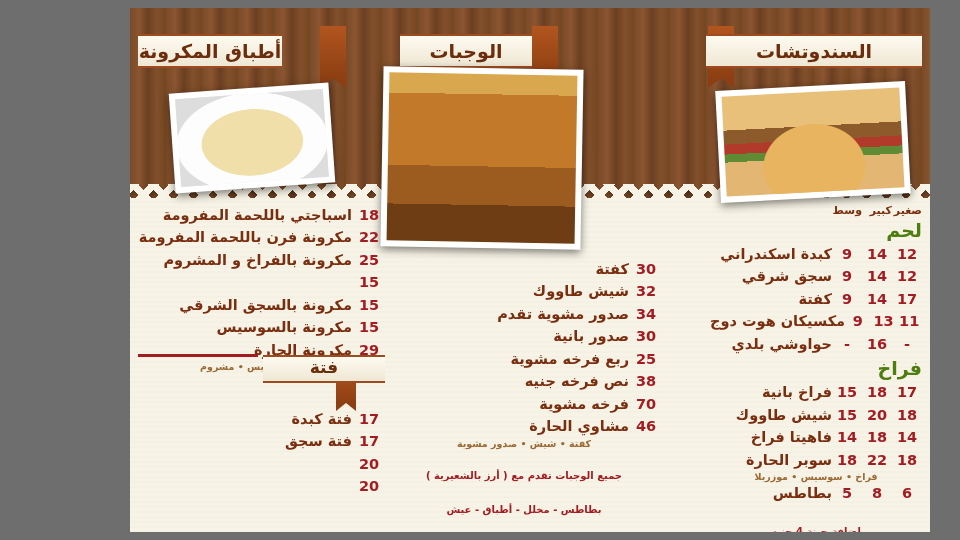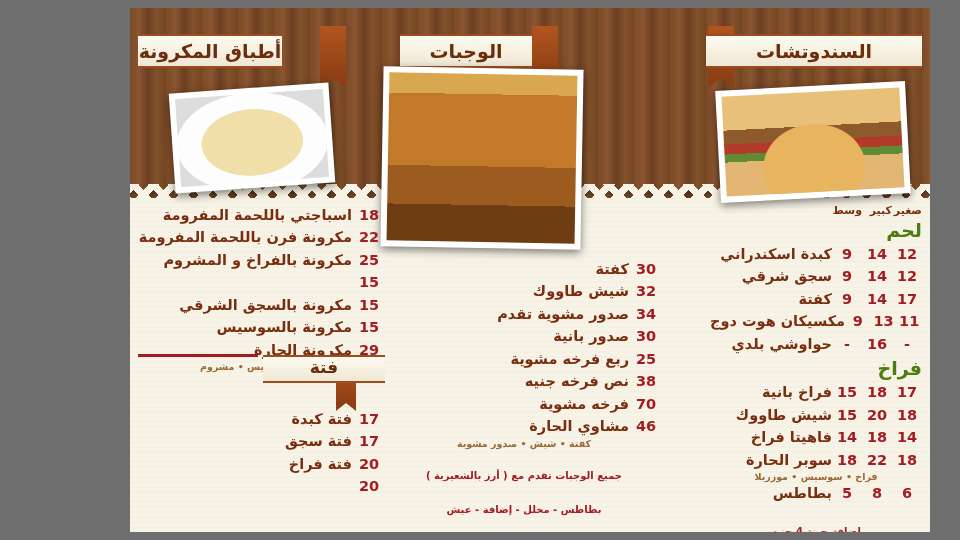--- a/index.html
+++ b/index.html
@@ -278,21 +278,21 @@
     <div class="row">
       <span class="price">70</span>
       <span class="name">فرخه مشوية</span>
     </div>
     <div class="row">
       <span class="price">46</span>
       <span class="name">مشاوي الحارة</span>
     </div>
     <div class="smalltag">كفتة • شيش • صدور مشوية</div>
     <div class="note note-red">جميع الوجبات تقدم مع ( أرز بالشعيرية )</div>
-    <div class="note note-red">بطاطس - مخلل - إضافة - عيش</div>
+    <div class="note note-red">بطاطس - مخلل - أطباق - عيش</div>
   </div>
 
   <div class="col col-left">
     <div class="row">
       <span class="price">18</span>
       <span class="name">اسباجتي باللحمة المفرومة</span>
     </div>
     <div class="row">
       <span class="price">22</span>
       <span class="name">مكرونة فرن باللحمة المفرومة</span>
@@ -329,20 +329,19 @@
     <div class="row">
       <span class="price">17</span>
       <span class="name">فتة كبدة</span>
     </div>
     <div class="row">
       <span class="price">17</span>
       <span class="name">فتة سجق</span>
     </div>
     <div class="row">
       <span class="price">20</span>
-      <span class="name">فتة فراخ</span>
     </div>
     <div class="row">
       <span class="price">20</span>
     </div>
   </div>
 
 </div>
 
 </body></html>

